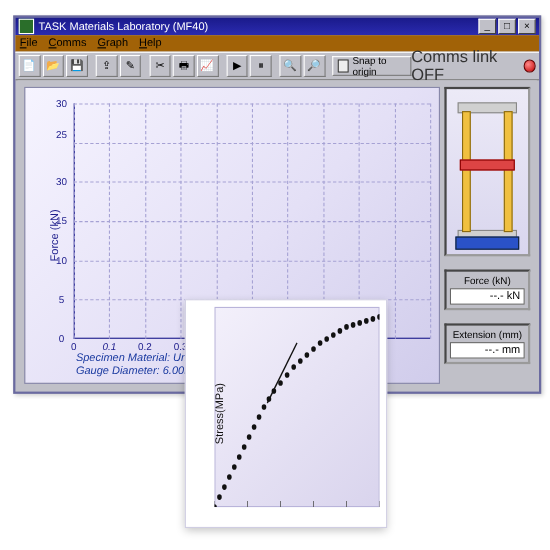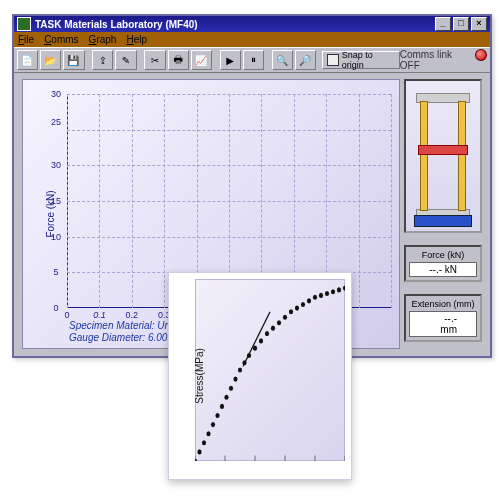--- a/index.html
+++ b/index.html
@@ -1,28 +1,28 @@
 <!DOCTYPE html>
 <html><head>
 <meta charset="utf-8">
 <style>
   html,body{margin:0;padding:0;width:500px;height:500px;background:#fff;font-family:"MS Sans Serif",Tahoma,Arial,sans-serif;font-size:10px;overflow:hidden}
   .stage{position:relative;width:500px;height:500px}
   .app{position:absolute;left:12px;top:14px;width:476px;height:340px;border:2px solid #6a6aa0;background:#c0c0c8;box-shadow:2px 2px 4px rgba(0,0,0,.2)}
-  .titlebar{height:16px;background:linear-gradient(#1a1a8a,#2b2bb0);color:#fff;display:flex;align-items:center;padding:0 3px;font-size:10px;font-weight:bold}
+  .titlebar{height:16px;background:linear-gradient(#1a1a8a,#2b2bb0);color:#fff;display:flex;align-items:center;padding:0 3px;font-size:10px;font-weight:normal}
   .titlebar .ticon{width:12px;height:12px;background:#2a6e2a;border:1px solid #fff;margin-right:4px}
   .titlebar .spacer{flex:1}
   .winbtn{width:14px;height:12px;background:#c0c0c8;border:1px solid #fff;border-right-color:#404040;border-bottom-color:#404040;margin-left:2px;color:#000;font-size:9px;line-height:10px;text-align:center}
   .menubar{height:15px;background:#a16207;display:flex;align-items:center;padding:0 4px;font-size:10px;color:#000}
   .menubar span{margin-right:10px}
   .menubar u{text-decoration:underline}
   .toolbar{height:24px;background:#c0c0c8;border-top:1px solid #fff;border-bottom:1px solid #7a7a7a;display:flex;align-items:center;padding:0 3px}
   .tbtn{width:20px;height:18px;background:#c0c0c8;border:1px solid #fff;border-right-color:#7a7a7a;border-bottom-color:#7a7a7a;margin-right:2px;display:flex;align-items:center;justify-content:center}
   .tgap{width:6px}
-  .toolbar .rstatus{margin-left:auto;display:flex;align-items:flex-start;font-size:10px;color:#333}
+  .toolbar .rstatus{margin-left:auto;display:flex;align-items:center;font-size:15px;color:#333}
   .lamp{width:10px;height:10px;border-radius:50%;background:radial-gradient(circle at 35% 35%,#ff8a8a,#c20000);margin-left:4px;border:1px solid #600}
   .workarea{position:absolute;left:2px;right:2px;top:57px;bottom:2px;background:#c0c0c8}
   .chartpanel{position:absolute;left:6px;top:6px;width:376px;height:268px;border:1px solid #8888aa;background:linear-gradient(135deg,#f6f4ff 0%,#e4e0f6 55%,#d0cceb 100%);overflow:hidden}
   .ylabel{position:absolute;left:4px;top:50%;transform:translateY(-50%) rotate(-90deg);transform-origin:center;color:#1a1a8a;font-size:10px;white-space:nowrap}
   .axis-y{position:absolute;left:44px;top:14px;bottom:40px;width:1px;background:#1a1a8a}
   .axis-x{position:absolute;left:44px;right:8px;bottom:40px;height:1px;background:#1a1a8a}
   .ytick{position:absolute;left:24px;width:18px;text-align:center;color:#1a1a8a;font-size:9px;transform:translateY(-50%)}
   .xtick{position:absolute;bottom:28px;color:#1a1a8a;font-size:9px;transform:translateX(-50%)}
   .grid-h,.grid-v{position:absolute;background:transparent}
   .grid-h{left:44px;right:8px;height:0;border-top:1px dashed #a6a2d4}
@@ -32,21 +32,21 @@
   .rig{height:150px;border:2px inset #9a9a9a;background:linear-gradient(#eceaf7,#d9d6ee);position:relative;overflow:hidden}
   
   .rig .col{position:absolute;top:20px;bottom:20px;width:6px;background:#f0c040;border:1px solid #8a6a10}
   .rig .col.l{left:14px}.rig .col.r{right:14px}
   .rig .top,.rig .bot{position:absolute;left:10px;right:10px;height:8px;background:#d0d0d0;border:1px solid #888}
   .rig .top{top:12px}.rig .bot{bottom:12px}
   .rig .cross{position:absolute;left:12px;right:12px;top:64px;height:8px;background:#d44;border:1px solid #800}
   .rig .base{position:absolute;left:8px;right:8px;bottom:4px;height:10px;background:#2a52c8;border:1px solid #123}
   .readout{margin-top:12px;border:2px inset #9a9a9a;background:#c0c0c8;padding:3px}
   .readout .lbl{font-size:9px;color:#000;text-align:center}
-  .readout .val{background:#fff;border:1px solid #666;font-size:10px;text-align:right;padding:1px 19px;margin-top:2px}
+  .readout .val{background:#fff;border:1px solid #666;font-size:10px;text-align:right;padding:1px 3px;margin-top:2px}
   
   .inset{position:absolute;left:168px;top:272px;width:182px;height:206px;background:#fff;border:1px solid #cfcde2;box-shadow:0 3px 8px rgba(0,0,0,.25)}
   .inset .bg{position:absolute;left:26px;top:6px;right:6px;bottom:18px;background:linear-gradient(135deg,#f3f0fb,#d9d4ed);border:1px solid #b9b4da}
   .inset .yl{position:absolute;left:3px;top:50%;transform:translateY(-50%) rotate(-90deg);font-size:10px;color:#111}
   .inset svg{position:absolute;left:26px;top:6px;right:6px;bottom:18px;width:calc(100% - 32px);height:calc(100% - 24px)}
   .snap{height:16px;background:#c0c0c8;border:1px solid #fff;border-right-color:#7a7a7a;border-bottom-color:#7a7a7a;font-size:9px;display:flex;align-items:center;padding:0 4px;margin-left:4px}
   .snap .sicon{width:10px;height:10px;border:1px solid #333;margin-right:3px;background:#eee}
 </style>
 </head>
 <body>

